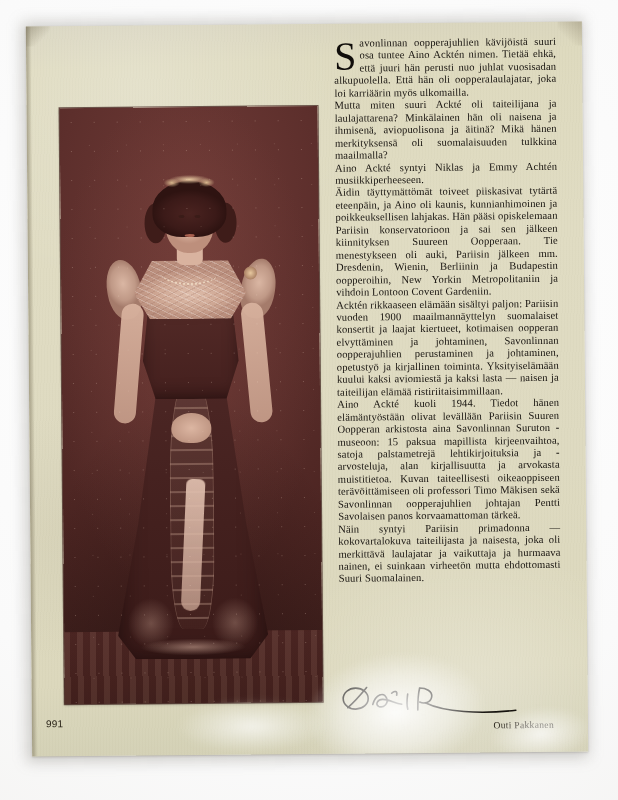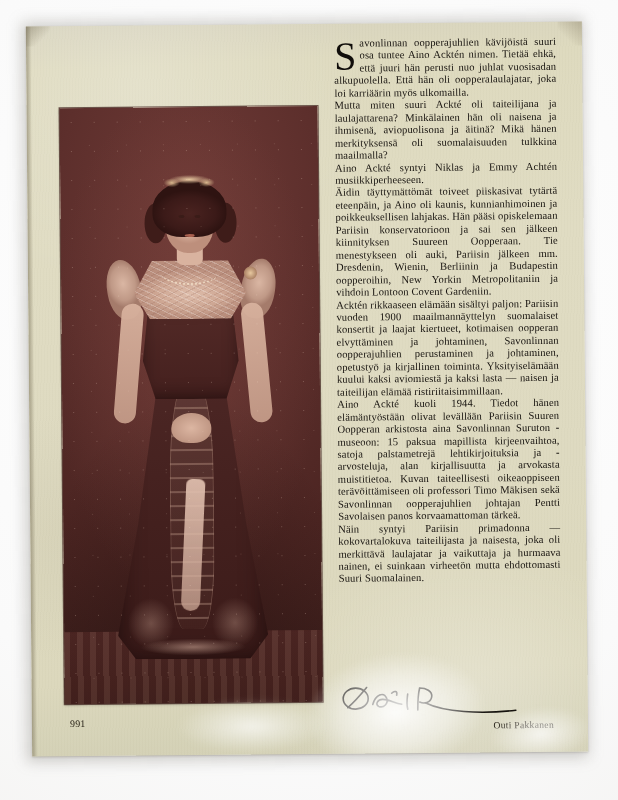--- a/index.html
+++ b/index.html
@@ -260,22 +260,22 @@
     float:left;
     font-family:"Liberation Serif", serif;
     font-size:40px;line-height:32px;
     padding:3px 3px 0 0;
     font-weight:400;
     color:#100d0a;
   }
 
   
   #pagenum{
-    position:absolute;left:38px;bottom:27px;
-    font-family:Liberation Serif, serif;
+    position:absolute;left:14px;bottom:27px;
+    font-family:Liberation Sans, sans-serif;
     font-size:10px;color:#2a2419;letter-spacing:.02em;
   }
   #sig-wrap{position:absolute;left:308px;bottom:22px;width:222px;}
   #sig-svg{display:block;width:218px;height:44px;}
   #sig-name{
     text-align:right;padding-right:8px;margin-top:-6px;
     font-family:"Liberation Serif", serif;
     font-size:9.6px;color:#241f16;letter-spacing:.03em;
   }
 </style>

